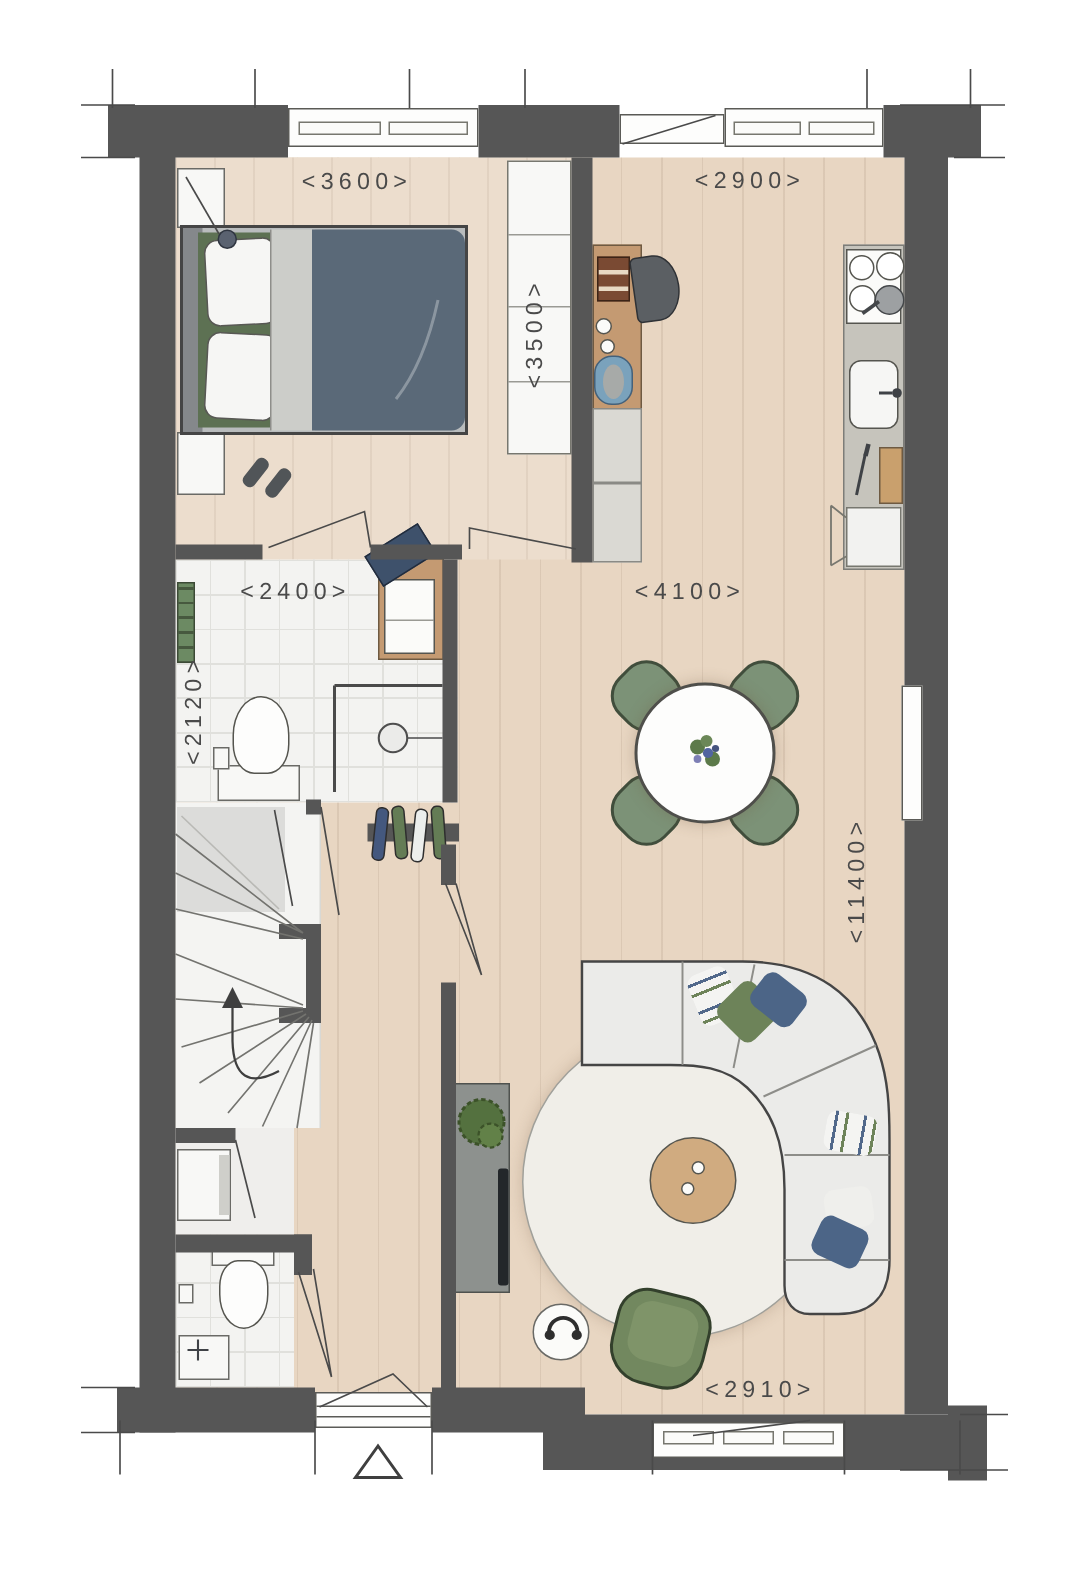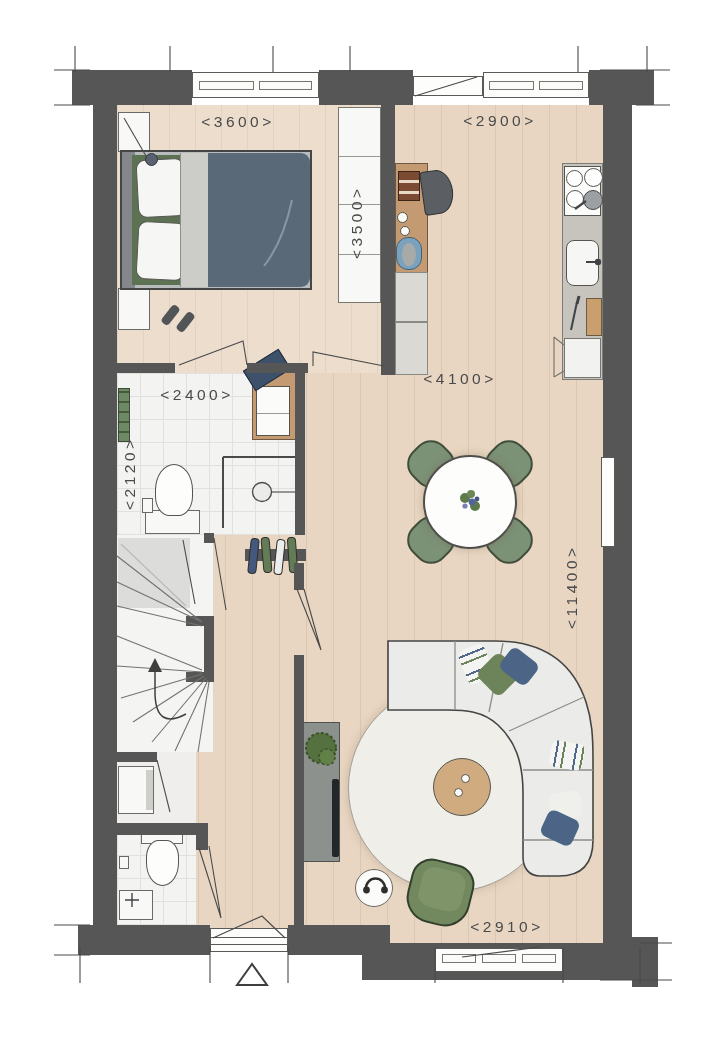--- a/index.html
+++ b/index.html
@@ -238,17 +238,17 @@
       <circle cx="477" cy="499" r="2.4" fill="#46547e"></circle>
     </g>
     <polygon points="252,964 237,985 267,985" fill="#ffffff" stroke="#3f3f3f" stroke-width="2"></polygon>
   </svg>
 
   <div class="dim" style="left:193px;top:113px;width:90px;">&lt;3600&gt;</div>
   <div class="dim" style="left:455px;top:112px;width:90px;">&lt;2900&gt;</div>
   <div class="dim vert" style="left:348px;top:172px;width:22px;height:100px;">&lt;3500&gt;</div>
   <div class="dim" style="left:152px;top:386px;width:90px;">&lt;2400&gt;</div>
   <div class="dim vert" style="left:121px;top:426px;width:22px;height:95px;">&lt;2120&gt;</div>
-  <div class="dim" style="left:415px;top:370px;width:90px;text-align:center;">&lt;4100&gt;</div>
+  <div class="dim" style="left:415px;top:386px;width:90px;text-align:center;">&lt;4100&gt;</div>
   <div class="dim vert" style="left:563px;top:532px;width:22px;height:110px;">&lt;11400&gt;</div>
   <div class="dim" style="left:462px;top:918px;width:90px;">&lt;2910&gt;</div>
 
 </div>
 
 </body></html>

